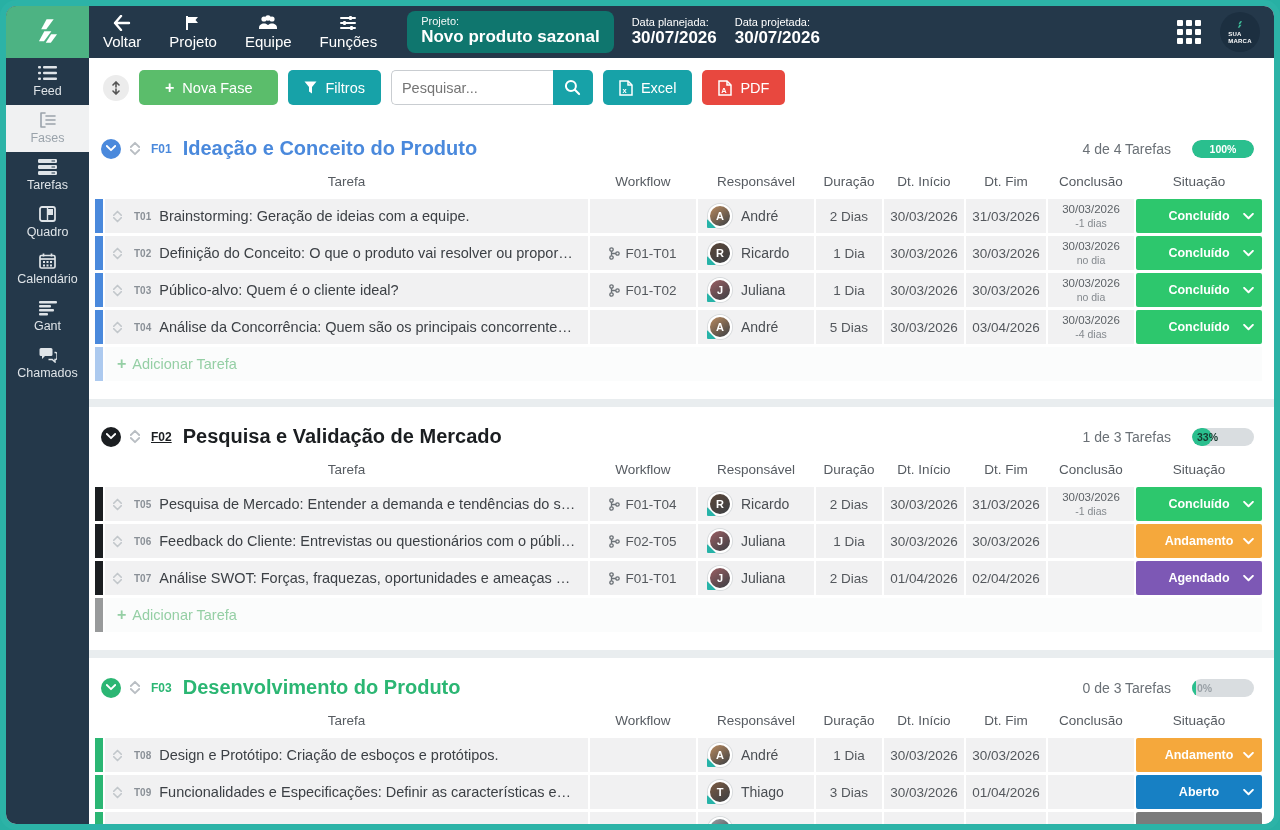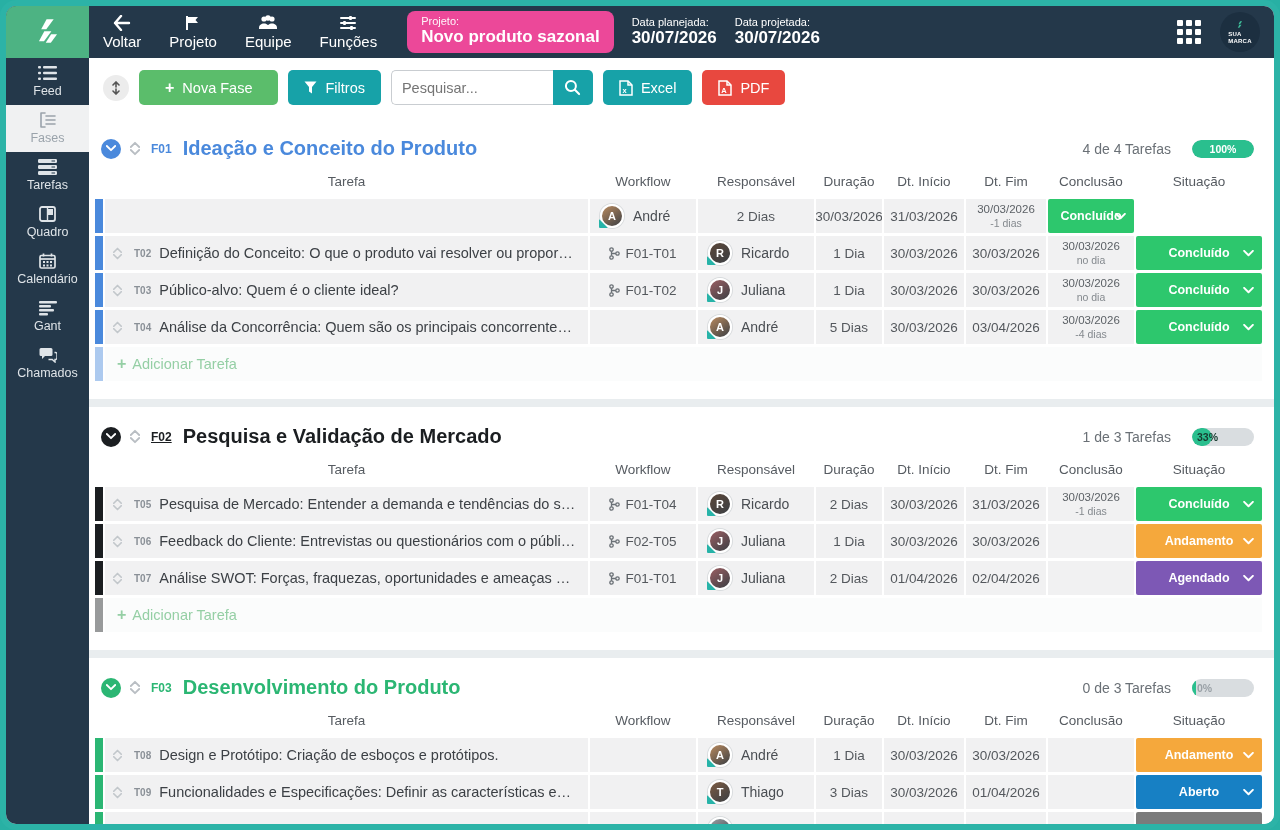--- a/index.html
+++ b/index.html
@@ -8,21 +8,21 @@
   .frame { position:absolute; inset:0; border:6px solid #2cb3a7; border-radius:16px;
     overflow:hidden; background:#fff; display:flex; flex-direction:column; }
 
   
   .navbar { height:52px; background:#24384a; display:flex; align-items:stretch; flex:0 0 auto; }
   .logo-box { width:83px; background:#4db383; display:flex; align-items:center; justify-content:center; }
   .nav-item { display:flex; flex-direction:column; align-items:center; justify-content:center;
     color:#fff; padding:0 14px; gap:2px; cursor:pointer; }
   .nav-item svg { display:block; }
   .nav-item .lbl { font-size:15px; }
-  .proj-tag { align-self:center; margin-left:16px; background:#ec4899; border-radius:8px;
+  .proj-tag { align-self:center; margin-left:16px; background:#0f766e; border-radius:8px;
     padding:4px 14px 6px; color:#fff; cursor:pointer; }
   .proj-tag .small { font-size:11px; opacity:.95; }
   .proj-tag .big { font-size:17px; font-weight:bold; }
   .date-block { align-self:center; margin-left:18px; color:#fff; }
   .date-block .small { font-size:11px; }
   .date-block .big { font-size:17px; font-weight:bold; }
   .nav-spacer { flex:1; }
   .grid-btn { align-self:center; margin-right:18px; cursor:pointer; display:flex; }
   .brand-circle { align-self:center; width:40px; height:40px; margin-right:14px; background:#1c2f40;
     border-radius:50%; display:flex; flex-direction:column; align-items:center; justify-content:center;
@@ -360,20 +360,32 @@
               <div class="th">Workflow</div>
               <div class="th">Responsável</div>
               <div class="th">Duração</div>
               <div class="th">Dt. Início</div>
               <div class="th">Dt. Fim</div>
               <div class="th">Conclusão</div>
               <div class="th">Situação</div>
             </div>
             <div class="grid-row trow">
               <div class="bar" style="background: rgb(74, 137, 220);"></div>
+              <div class="cell cell-task">
+                <span class="row-reorder">
+                  <svg width="9" height="6" viewBox="0 0 12 8">
+                    <path d="M1 7l5-5 5 5" fill="none" stroke="#c2c7cb" stroke-width="2.2" stroke-linecap="round" stroke-linejoin="round"></path>
+                  </svg>
+                  <svg width="9" height="6" viewBox="0 0 12 8">
+                    <path d="M1 1l5 5 5-5" fill="none" stroke="#c2c7cb" stroke-width="2.2" stroke-linecap="round" stroke-linejoin="round"></path>
+                  </svg>
+                </span>
+                <span class="tid">T01</span>
+                <span class="tname">Brainstorming: Geração de ideias com a equipe.</span>
+              </div>
               <div class="cell cell-wf"></div>
               <div class="cell cell-resp">
                 <span class="avatar" style="background: linear-gradient(145deg, rgb(185, 138, 94), rgb(59, 63, 68));">A<span class="wedge"></span></span>
                 <span class="rname">André</span>
               </div>
               <div class="cell">2 Dias</div>
               <div class="cell">30/03/2026</div>
               <div class="cell">31/03/2026</div>
               <div class="cell cell-conc">
                 <span class="conc-date">30/03/2026</span>

